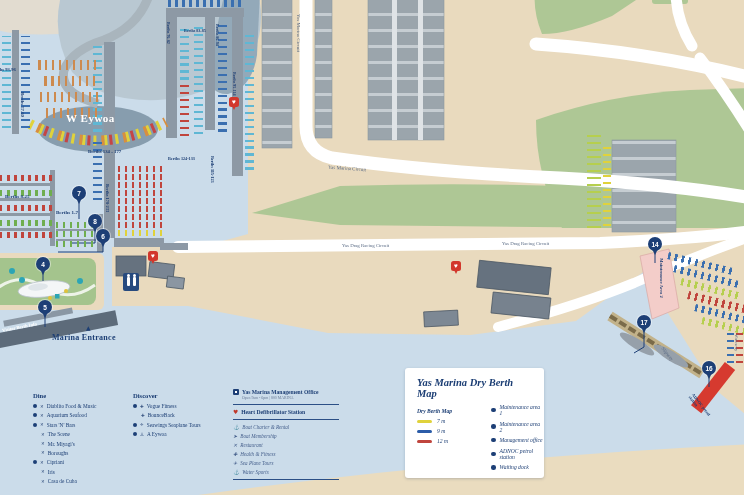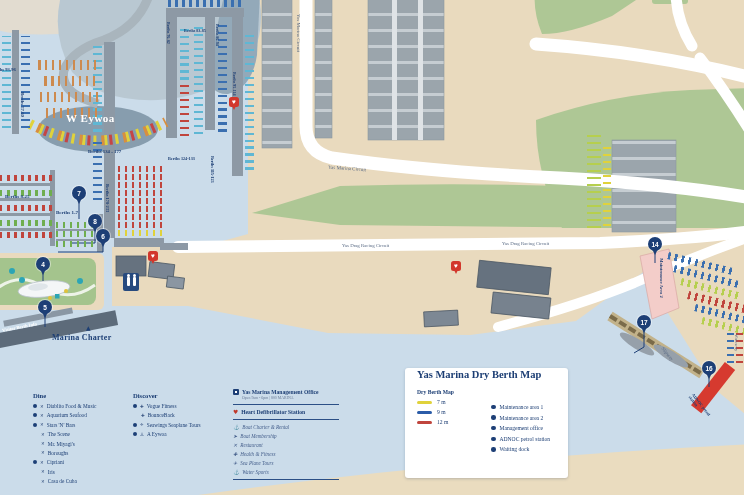--- a/index.html
+++ b/index.html
@@ -24,22 +24,22 @@
   
   .defib{position:absolute;z-index:6;width:10px;height:10px;background:#d2372c;border-radius:2.5px;
          color:#fff;font-size:6.5px;line-height:10px;text-align:center;}
   .defib::after{content:"";position:absolute;top:9px;left:3px;border:2px solid transparent;border-top:4px solid #d2372c;}
   
   .wc{position:absolute;z-index:6;width:16px;height:18px;background:#274a7e;border-radius:2px;}
   .wc i{position:absolute;top:4px;width:3px;height:9px;background:#fff;border-radius:1px;}
   .wc i::before{content:"";position:absolute;top:-3.5px;left:0;width:3px;height:3px;border-radius:50%;background:#fff;}
   .wc i.l{left:3.5px}.wc i.r{right:3.5px}
   
-  .card{position:absolute;z-index:8;left:405px;top:368px;width:163px;height:110px;background:#ffffff;
-        border-radius:3px;box-shadow:0 1px 3px rgba(40,60,90,.25);padding:1px 12px;box-sizing:border-box;color:#1c3e74;}
+  .card{position:absolute;z-index:8;left:405px;top:368px;width:139px;height:110px;background:#ffffff;
+        border-radius:3px;box-shadow:0 1px 3px rgba(40,60,90,.25);padding:9px 12px;box-sizing:border-box;color:#1c3e74;font-style:italic;}
   .card h1{margin:0;font-size:10.5px;font-weight:bold;}
   .card h2{margin:9px 0 3px 0;font-size:5.6px;font-weight:bold;}
   .depthrow{display:flex;align-items:center;gap:5px;margin-top:4px;font-size:5.6px;}
   .sw{width:15px;height:3px;border-radius:2px;display:inline-block;}
   .sw7{background:#e0d23b}.sw9{background:#2b5ca8}.sw12{background:#c0453d}
   .placecol{position:absolute;left:86px;top:36px;}
   .placerow{display:flex;align-items:center;gap:4px;margin-bottom:4.6px;font-size:5.6px;}
   .dot{width:4.5px;height:4.5px;border-radius:50%;background:#1d3f76;flex:0 0 auto;}
   
   .dir{position:absolute;z-index:8;color:#1c3e74;}
@@ -243,21 +243,21 @@
   <span class="lbl" style="left:56px;top:210px;font-size:5px;font-weight:bold">Berths 1-7</span>
   <span class="lbl vert muted" style="left:301px;top:14px;font-size:5px">Yas Marina Circuit</span>
   <span class="lbl muted" style="left:328px;top:166px;font-size:5px;transform:rotate(4deg)">Yas Marina Circuit</span>
   <span class="lbl muted" style="left:342px;top:243px;font-size:4.8px">Yas Drag Racing Circuit</span>
   <span class="lbl muted" style="left:502px;top:241px;font-size:4.8px">Yas Drag Racing Circuit</span>
   <span class="lbl vert" style="left:663px;top:256px;font-size:4.6px;font-weight:bold;white-space:normal;width:44px;text-align:center">Maintenance Area 2</span>
   <span class="lbl muted" style="left:664px;top:346px;font-size:5px;transform:rotate(50deg);transform-origin:top left">Slipway</span>
   <span class="lbl vert muted" style="left:738px;top:334px;font-size:4.6px">Walkway</span>
   <span class="lbl" style="left:694px;top:393px;font-size:4.2px;font-weight:bold;white-space:normal;width:30px;transform:rotate(52deg);transform-origin:top left">ADNOC petrol station</span>
   <span class="tri" style="left:86px;top:324px">▲</span>
-  <span class="lbl" style="left:52px;top:334px;font-size:8px;font-weight:bold;letter-spacing:.3px">Marina Charter</span>
+  <span class="lbl" style="left:52px;top:334px;font-size:8px;font-weight:bold;letter-spacing:.3px">Marina Entrance</span>
   <span class="lbl white" style="left:2px;top:329px;font-size:4.6px;font-weight:bold;transform:rotate(-11deg);transform-origin:top left">Visitor Berth Info</span>
 
   <div class="pin" style="left:72px;top:186px">
       <span>7</span>
     </div>
   <div class="pin" style="left:88px;top:214px">
       <span>8</span>
     </div>
   <div class="pin" style="left:96px;top:229px">
       <span>6</span>

